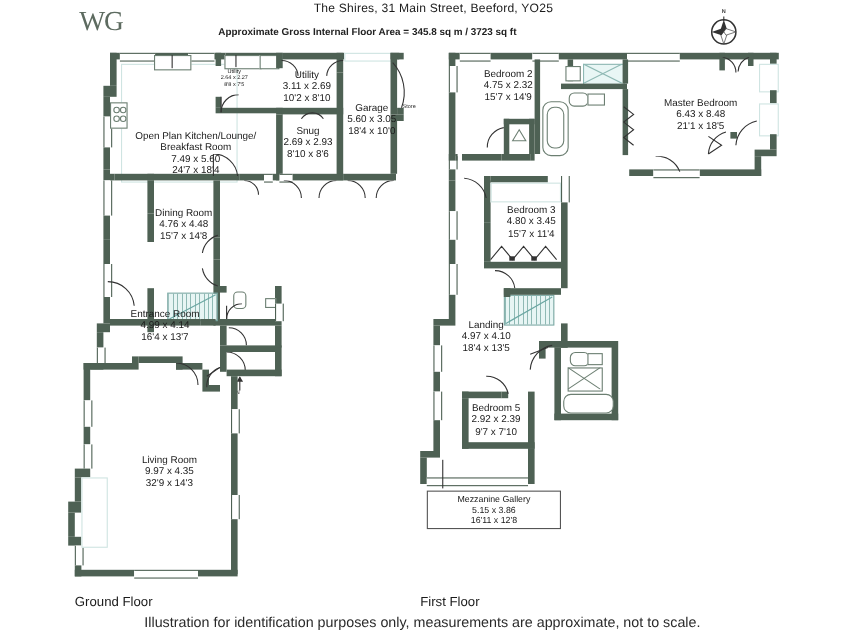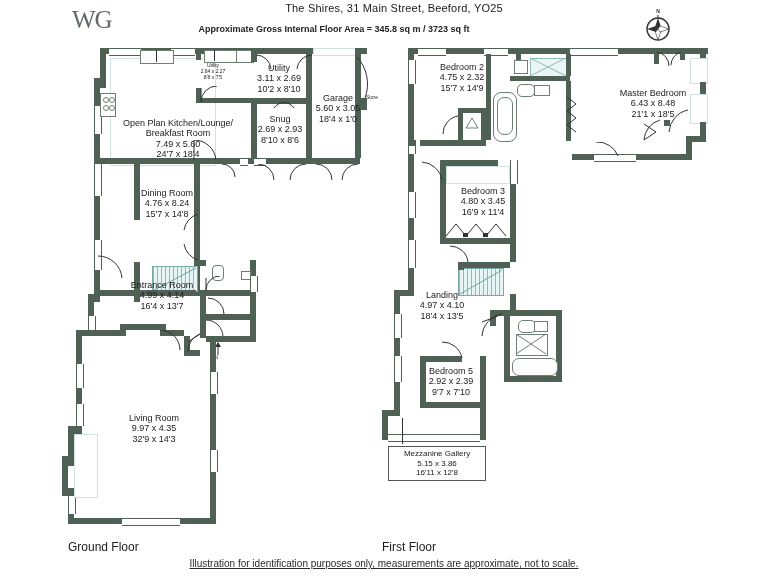--- a/index.html
+++ b/index.html
@@ -48,28 +48,28 @@
 
   
   .room{position:absolute;text-align:center;line-height:1.16;color:#1b1b1b;}
   .room .nm{font-size:9px;}
   .room .dm{font-size:9px;}
   .room.sm .nm,.room.sm .dm{font-size:5px;}
   .tag{position:absolute;font-size:5px;color:#2a2a2a;}
 
   .boxlabel{
     position:absolute;border:1px solid #555;background:#fff;
-    text-align:center;line-height:1.2;padding:2px 5px;font-size:8px;
+    text-align:center;line-height:1.2;padding:2px 17px;font-size:8px;
   }
 
   
   .floorname{position:absolute;font-size:12px;color:#1b1b1b;}
   .disclaimer{
     position:absolute;left:0;top:558px;width:768px;text-align:center;
-    font-size:10px;color:#2a2a2a;text-decoration:underline;
+    font-size:13px;color:#2a2a2a;
   }
   .ln{position:absolute;background:#333;}
 </style>
 </head>
 <body>
 
 <div id="stage">
 
   <div class="logo">WG</div>
   <div class="title">The Shires, 31 Main Street, Beeford, YO25</div>
@@ -170,21 +170,21 @@
     </svg>
 
     <div class="w" style="left:355px;top:48px;width:6px;height:56px"></div>
     <div class="w" style="left:361px;top:48px;width:6px;height:6px"></div>
     <div class="w" style="left:361px;top:98px;width:6px;height:6px"></div>
     <div class="w" style="left:355px;top:104px;width:12px;height:6px"></div>
     <div class="w" style="left:355px;top:110px;width:6px;height:48px"></div>
     <div class="room" style="left:312px;top:93px;width:52px">
       <div class="nm">Garage</div>
       <div class="dm">5.60 x 3.05</div>
-      <div class="dm">18'4 x 1'0</div>
+      <div class="dm">18'4 x 10'0</div>
     </div>
     <div class="tag" style="left:366px;top:94px">Store</div>
     <svg style="position:absolute;left:356px;top:56px;width:16px;height:44px">
       <path d="M1 1 A40 40 0 0 1 9 42" fill="none" stroke="#333" stroke-width="1"></path>
       <line x1="1" y1="1" x2="9" y2="42" stroke="#333" stroke-width="0"></line>
     </svg>
 
     <div class="w" style="left:100px;top:158px;width:4px;height:6px"></div>
     <div class="w" style="left:104px;top:158px;width:34px;height:6px"></div>
     <div class="w" style="left:138px;top:158px;width:80px;height:6px"></div>
@@ -223,21 +223,21 @@
     <div class="w" style="left:134px;top:158px;width:6px;height:6px"></div>
     <div class="w" style="left:134px;top:194px;width:6px;height:26px"></div>
     <div class="w" style="left:134px;top:262px;width:6px;height:30px"></div>
     <div class="w" style="left:134px;top:292px;width:6px;height:10px"></div>
     <div class="w" style="left:194px;top:164px;width:6px;height:52px"></div>
     <div class="w" style="left:194px;top:216px;width:6px;height:20px"></div>
     <div class="w" style="left:194px;top:236px;width:6px;height:24px"></div>
     <div class="w" style="left:194px;top:260px;width:6px;height:36px"></div>
     <div class="room" style="left:128px;top:188px;width:78px">
       <div class="nm">Dining Room</div>
-      <div class="dm">4.76 x 8.24</div>
+      <div class="dm">4.76 x 4.48</div>
       <div class="dm">15'7 x 14'8</div>
     </div>
     <svg style="position:absolute;left:182px;top:212px;width:18px;height:26px">
       <path d="M16 2 A20 20 0 0 0 2 18" fill="none" stroke="#333" stroke-width="1"></path>
     </svg>
     <svg style="position:absolute;left:182px;top:236px;width:18px;height:26px">
       <path d="M16 24 A20 20 0 0 1 2 8" fill="none" stroke="#333" stroke-width="1"></path>
     </svg>
 
     <div class="hatch" style="left:152px;top:266px;width:44px;height:24px"></div>
@@ -251,21 +251,21 @@
     <div class="fixture" style="left:212px;top:265px;width:10px;height:14px;border-radius:4px"></div>
     <div class="fixture" style="left:241px;top:271px;width:8px;height:7px"></div>
     <svg style="position:absolute;left:204px;top:276px;width:22px;height:16px">
       <path d="M2 14 A14 14 0 0 1 16 0" fill="none" stroke="#333" stroke-width="1"></path>
       <line x1="2" y1="14" x2="2" y2="2" stroke="#333" stroke-width="1"></line>
     </svg>
 
     <div class="w" style="left:100px;top:290px;width:40px;height:6px"></div>
     <div class="w" style="left:140px;top:290px;width:42px;height:6px"></div>
     <div class="w" style="left:182px;top:290px;width:14px;height:6px"></div>
-    <div class="room" style="left:116px;top:280px;width:92px">
+    <div class="room" style="left:104px;top:280px;width:92px">
       <div class="nm">Entrance Room</div>
       <div class="dm">4.99 x 4.14</div>
       <div class="dm">16'4 x 13'7</div>
     </div>
     <svg style="position:absolute;left:96px;top:254px;width:30px;height:26px">
       <path d="M26 24 A24 24 0 0 0 2 2" fill="none" stroke="#333" stroke-width="1"></path>
     </svg>
 
     <div class="w" style="left:200px;top:296px;width:6px;height:18px"></div>
     <div class="w" style="left:200px;top:314px;width:56px;height:6px"></div>
@@ -395,21 +395,21 @@
     <div class="lite" style="left:690px;top:58px;width:16px;height:24px"></div>
     <div class="w" style="left:700px;top:82px;width:6px;height:12px"></div>
     <div class="lite" style="left:690px;top:94px;width:16px;height:28px"></div>
     <div class="w" style="left:700px;top:122px;width:6px;height:14px"></div>
     <div class="w" style="left:686px;top:136px;width:20px;height:6px"></div>
     <div class="w" style="left:686px;top:142px;width:6px;height:18px"></div>
     <div class="w" style="left:636px;top:154px;width:56px;height:6px"></div>
     <div class="w" style="left:572px;top:154px;width:22px;height:6px"></div>
     <div class="win" style="left:594px;top:154px;width:42px;height:6px"></div>
 
-    <div class="room" style="left:600px;top:88px;width:106px">
+    <div class="room" style="left:584px;top:88px;width:106px">
       <div class="nm">Master Bedroom</div>
       <div class="dm">6.43 x 8.48</div>
       <div class="dm">21'1 x 18'5</div>
     </div>
 
     <div class="w" style="left:654px;top:48px;width:5px;height:16px"></div>
     <div class="w" style="left:680px;top:48px;width:5px;height:12px"></div>
     <svg style="position:absolute;left:655px;top:52px;width:30px;height:18px">
       <path d="M2 0 A14 14 0 0 1 14 14" fill="none" stroke="#333" stroke-width="1"></path>
       <path d="M26 0 A14 14 0 0 0 16 13" fill="none" stroke="#333" stroke-width="1"></path>
@@ -444,21 +444,21 @@
     <div class="w" style="left:446px;top:160px;width:52px;height:6px"></div>
     <div class="winv" style="left:510px;top:160px;width:6px;height:24px"></div>
     <div class="w" style="left:510px;top:184px;width:6px;height:78px"></div>
     <div class="w" style="left:440px;top:202px;width:6px;height:36px"></div>
     <div class="w" style="left:440px;top:238px;width:72px;height:6px"></div>
     <div class="lite" style="left:446px;top:166px;width:62px;height:16px"></div>
 
     <div class="room" style="left:448px;top:186px;width:70px">
       <div class="nm">Bedroom 3</div>
       <div class="dm">4.80 x 3.45</div>
-      <div class="dm">16'9 x 11'4</div>
+      <div class="dm">15'7 x 11'4</div>
     </div>
     <svg style="position:absolute;left:444px;top:222px;width:66px;height:16px">
       <path d="M2 14 L12 2 L22 14 L32 2 L42 14 L52 2 L62 14" fill="none" stroke="#333" stroke-width="1"></path>
       <rect x="19" y="11" width="5" height="4" fill="#333"></rect>
       <rect x="39" y="11" width="5" height="4" fill="#333"></rect>
     </svg>
     <svg style="position:absolute;left:420px;top:160px;width:24px;height:22px">
       <path d="M22 20 A22 22 0 0 0 2 2" fill="none" stroke="#333" stroke-width="1"></path>
     </svg>
     <svg style="position:absolute;left:448px;top:244px;width:28px;height:18px">

